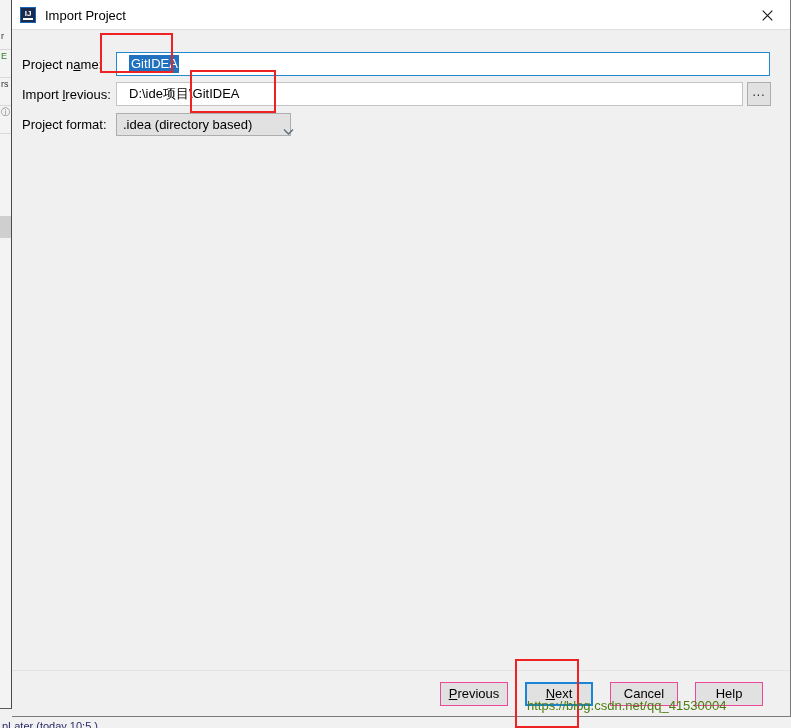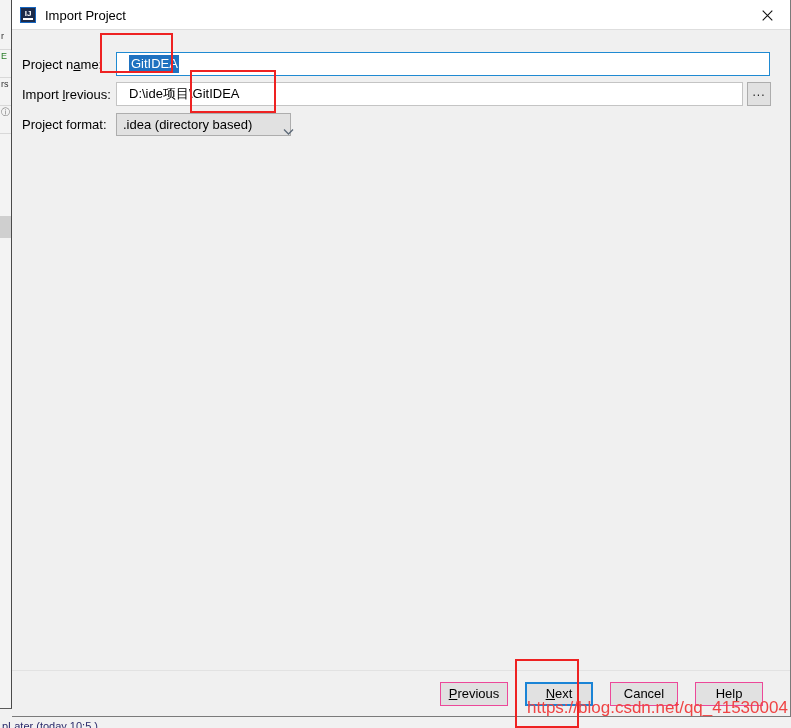--- a/index.html
+++ b/index.html
@@ -173,21 +173,21 @@
   }
   .btn u { text-decoration: underline; }
 
   
   .anno {
     position: absolute; border: 2px solid #ee2222;
     pointer-events: none; z-index: 50;
   }
   .watermark {
     position: absolute; z-index: 60;
-    font-size: 17px; color: #ef4444;
+    font-size: 13px; color: #4d7c0f;
     white-space: nowrap; pointer-events: none;
     font-family: "Liberation Sans", sans-serif;
   }
 </style>
 </head>
 <body>
 
 <div id="bg-root">
 
   <div class="bg-right-panel">

